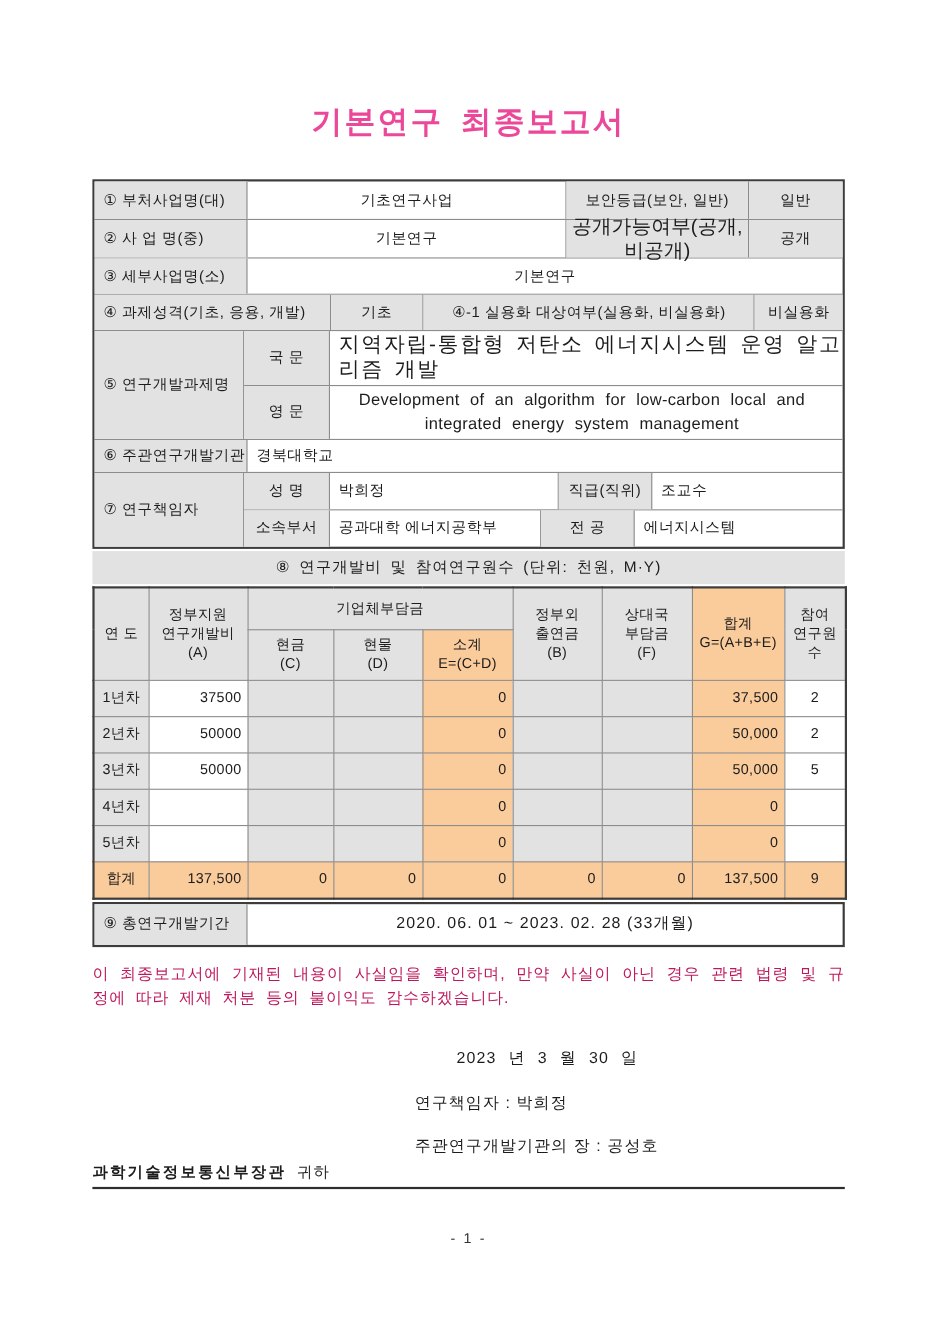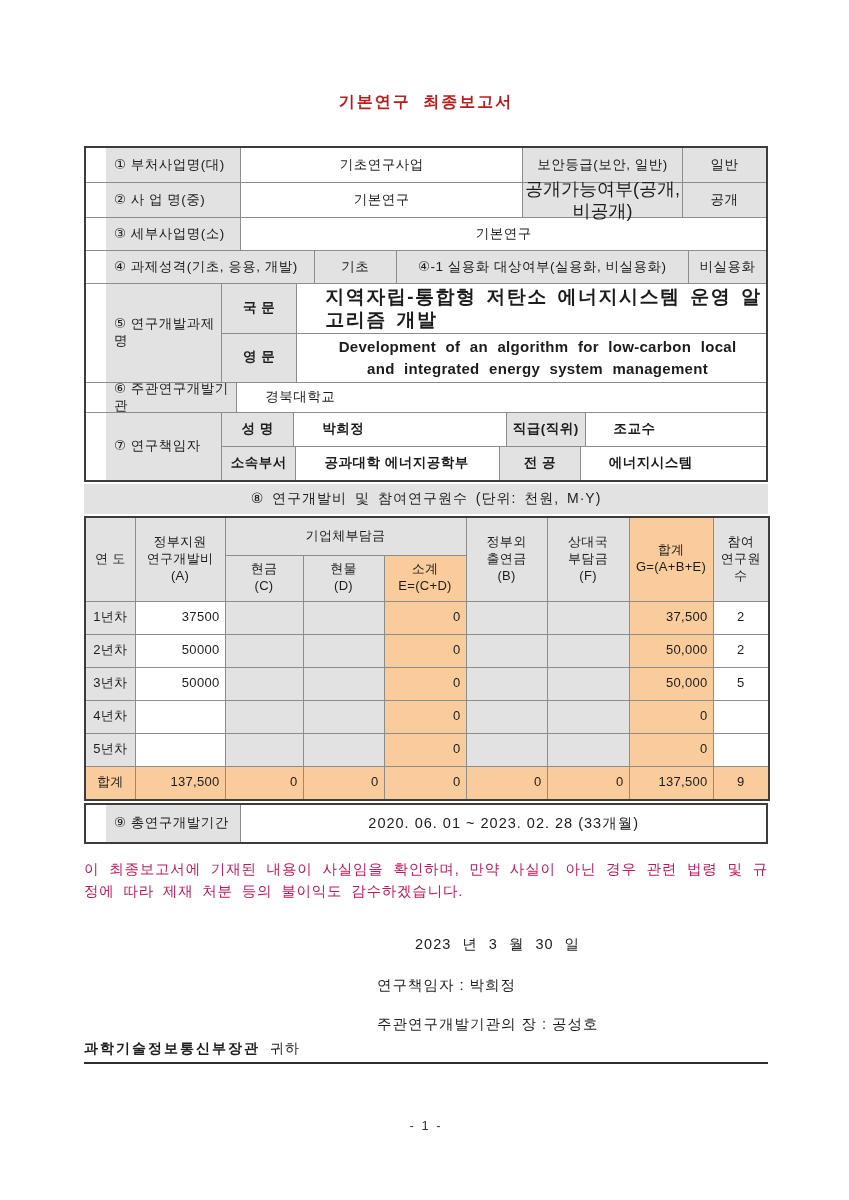--- a/index.html
+++ b/index.html
@@ -6,40 +6,40 @@
   html,body { background:#ffffff; }
   body {
     width:849px; height:1200px;
     font-family:"Liberation Sans","DejaVu Sans",sans-serif;
     color:#1c1c1c; position:relative; overflow:hidden;
   }
   .page { position:absolute; left:84px; top:0; width:684px; }
 
   .doc-title {
     margin-top:92px; text-align:center;
-    font-size:16px; font-weight:bold; letter-spacing:2px;
-    word-spacing:6px; color:#b91c1c;
+    font-size:28px; font-weight:bold; letter-spacing:2px;
+    word-spacing:6px; color:#ec4899;
   }
 
   
   .itbl { width:684px; border:2px solid #3c3c3c; background:#fff; }
   .irow { display:flex; border-bottom:1px solid #8c8c8c; }
   .irow:last-child { border-bottom:none; }
   .cell {
     border-right:1px solid #8c8c8c;
     display:flex; align-items:center;
     font-size:13.5px; letter-spacing:0.5px; line-height:1.25;
   }
   .cell:last-child { border-right:none; }
   .g { background:#e2e2e2; }
   .o { background:#facb9b; }
   .c { justify-content:center; text-align:center; }
-  .l { justify-content:flex-start; padding-left:8px;margin-left:20px; }
+  .l { justify-content:flex-start; padding-left:8px; }
   .vcol { display:flex; flex-direction:column; }
-  .subrow { display:flex; border-bottom:1px solid #8c8c8c; flex:1;font-weight:bold; }
+  .subrow { display:flex; border-bottom:1px solid #8c8c8c; flex:1; }
   .subrow:last-child { border-bottom:none; }
   .tight { letter-spacing:0; font-size:18px; }
   .kor-title { font-size:19px; letter-spacing:1.5px; word-spacing:3px; }
   .eng-title { font-size:15px; letter-spacing:0.3px; word-spacing:5px; line-height:1.45; padding-right:16px;text-align:center; }
 
   .section-band {
     width:684px; height:30px; margin:2px 0; background:#e2e2e2;
     display:flex; align-items:center; justify-content:center;
     font-size:14px; letter-spacing:1px; word-spacing:3px;
   }

